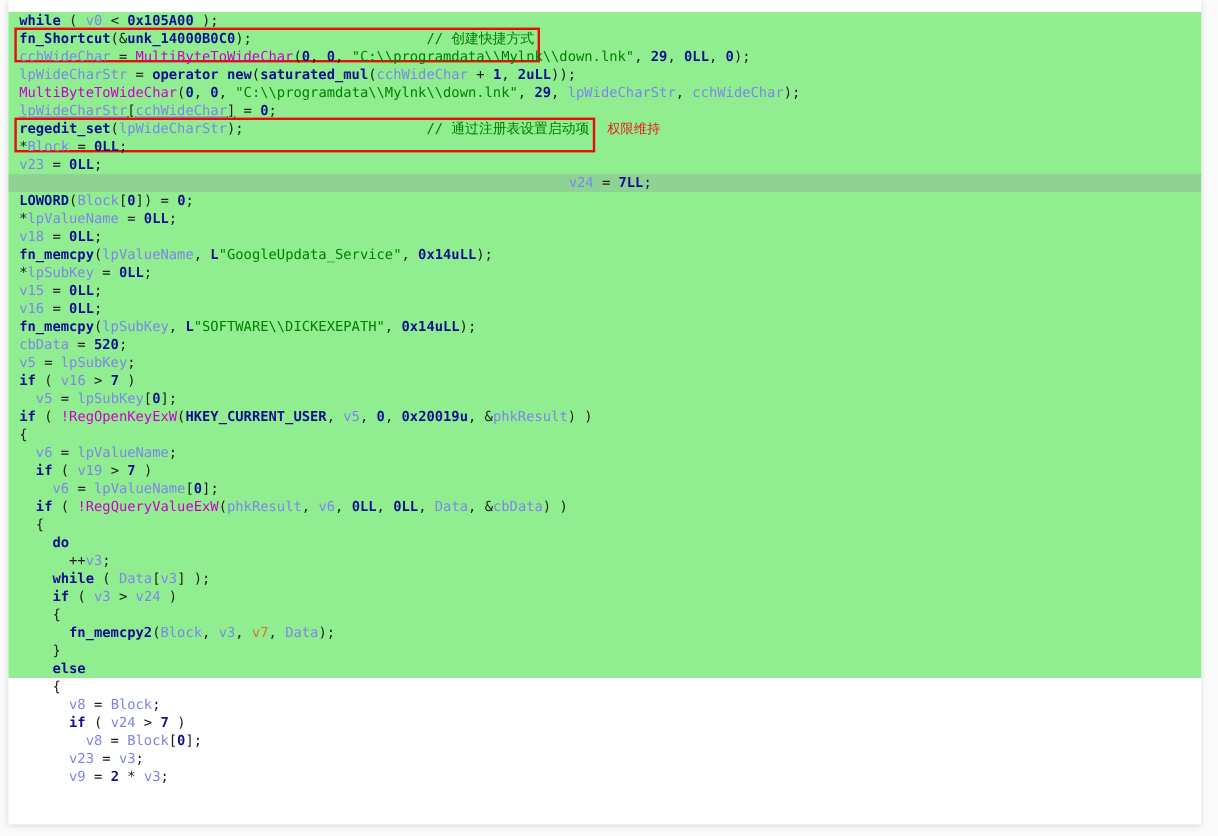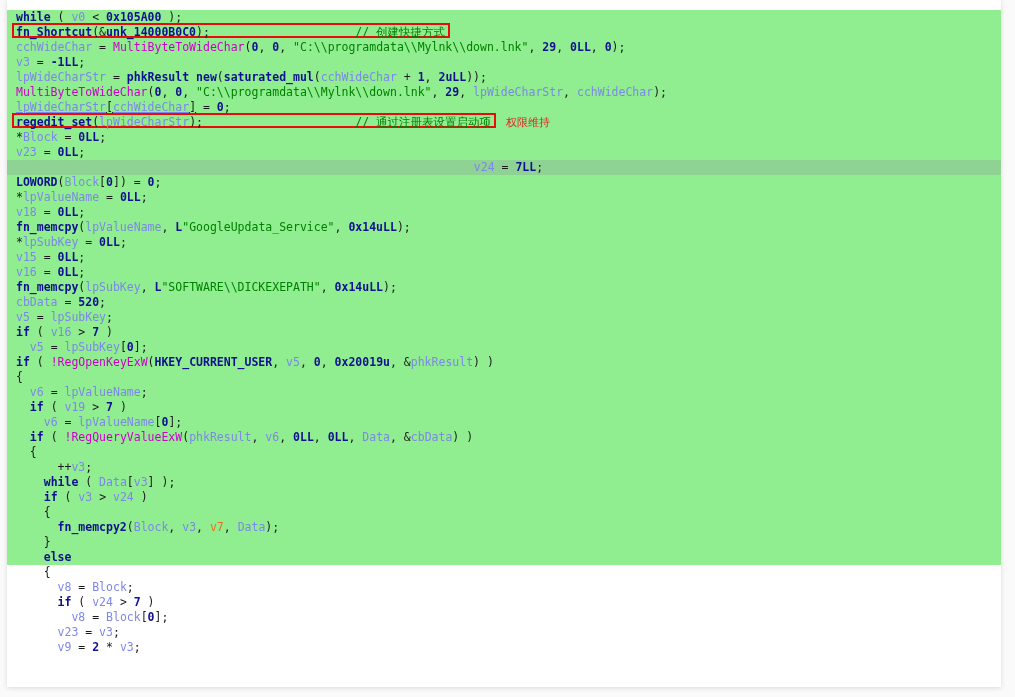--- a/index.html
+++ b/index.html
@@ -33,21 +33,21 @@
   .k { color:#10108f; font-weight:bold; }  
   .v { color:#7d87e8; }                    
   .a { color:#cc00cc; }                    
   .s { color:#008000; }                    
   .c { color:#007d00; }                    
   .o { color:#e5731e; }                    
   .p { color:#1a1a1a; }                    
   .u { text-decoration:underline; }
   .redbox {
     display:inline-block;
-    height:15px; line-height:15px;
+    height:29px; line-height:15px;
     border:2px solid #ea0b0b;
     margin:-2px 0 -2px -4px;
     padding:0 3px 5px 2px;
     vertical-align:top;
   }
   .ann {
     color:#e32020;
     font-family:"DejaVu Sans","Liberation Sans",sans-serif;
     font-size:11px;
     margin-left:10px;
@@ -56,22 +56,21 @@
   }
 </style>
 </head>
 <body>
 
 <div class="card">
   <div class="code">
       <div class="line sel"><span class="k">while</span><span class="p"> ( </span><span class="v">v0</span><span class="p"> &lt; </span><span class="k">0x105A00</span><span class="p"> );</span></div>
       <div class="line sel"><span class="redbox"><span class="k">fn_Shortcut</span><span class="p">(&amp;</span><span class="k">unk_14000B0C0</span><span class="p">);</span><span class="p">                     </span><span class="c">// 创建快捷方式</span></span></div>
       <div class="line sel"><span class="v">cchWideChar</span><span class="p"> = </span><span class="a">MultiByteToWideChar</span><span class="p">(</span><span class="k">0</span><span class="p">, </span><span class="k">0</span><span class="p">, </span><span class="s">"C:\\programdata\\Mylnk\\down.lnk"</span><span class="p">, </span><span class="k">29</span><span class="p">, </span><span class="k">0LL</span><span class="p">, </span><span class="k">0</span><span class="p">);</span></div>
-      <div class="line sel"><span class="v">v3</span><span class="p"> = </span><span class="k">-1LL</span><span class="p">;</span></div>
-      <div class="line sel"><span class="v">lpWideCharStr</span><span class="p"> = </span><span class="k">phkResult new</span><span class="p">(</span><span class="k">saturated_mul</span><span class="p">(</span><span class="v">cchWideChar</span><span class="p"> + </span><span class="k">1</span><span class="p">, </span><span class="k">2uLL</span><span class="p">));</span></div>
+      <div class="line sel"><span class="v">lpWideCharStr</span><span class="p"> = </span><span class="k">operator new</span><span class="p">(</span><span class="k">saturated_mul</span><span class="p">(</span><span class="v">cchWideChar</span><span class="p"> + </span><span class="k">1</span><span class="p">, </span><span class="k">2uLL</span><span class="p">));</span></div>
       <div class="line sel"><span class="a">MultiByteToWideChar</span><span class="p">(</span><span class="k">0</span><span class="p">, </span><span class="k">0</span><span class="p">, </span><span class="s">"C:\\programdata\\Mylnk\\down.lnk"</span><span class="p">, </span><span class="k">29</span><span class="p">, </span><span class="v">lpWideCharStr</span><span class="p">, </span><span class="v">cchWideChar</span><span class="p">);</span></div>
       <div class="line sel"><span class="v u">lpWideCharStr</span><span class="p u">[</span><span class="v u">cchWideChar</span><span class="p u">]</span><span class="p"> = </span><span class="k">0</span><span class="p">;</span></div>
       <div class="line sel"><span class="redbox"><span class="k">regedit_set</span><span class="p">(</span><span class="v">lpWideCharStr</span><span class="p">);</span><span class="p">                      </span><span class="c">// 通过注册表设置启动项</span></span><span class="ann">权限维持</span></div>
       <div class="line sel"><span class="p">*</span><span class="v">Block</span><span class="p"> = </span><span class="k">0LL</span><span class="p">;</span></div>
       <div class="line sel"><span class="v">v23</span><span class="p"> = </span><span class="k">0LL</span><span class="p">;</span></div>
       <div class="line cur"><span class="v">v24</span><span class="p"> = </span><span class="k">7LL</span><span class="p">;</span></div>
       <div class="line sel"><span class="k">LOWORD</span><span class="p">(</span><span class="v">Block</span><span class="p">[</span><span class="k">0</span><span class="p">]) = </span><span class="k">0</span><span class="p">;</span></div>
       <div class="line sel"><span class="p">*</span><span class="v">lpValueName</span><span class="p"> = </span><span class="k">0LL</span><span class="p">;</span></div>
       <div class="line sel"><span class="v">v18</span><span class="p"> = </span><span class="k">0LL</span><span class="p">;</span></div>
       <div class="line sel"><span class="k">fn_memcpy</span><span class="p">(</span><span class="v">lpValueName</span><span class="p">, </span><span class="k">L</span><span class="s">"GoogleUpdata_Service"</span><span class="p">, </span><span class="k">0x14uLL</span><span class="p">);</span></div>
@@ -83,20 +82,21 @@
       <div class="line sel"><span class="v">v5</span><span class="p"> = </span><span class="v">lpSubKey</span><span class="p">;</span></div>
       <div class="line sel"><span class="k">if</span><span class="p"> ( </span><span class="v">v16</span><span class="p"> &gt; </span><span class="k">7</span><span class="p"> )</span></div>
       <div class="line sel"><span class="p">  </span><span class="v">v5</span><span class="p"> = </span><span class="v">lpSubKey</span><span class="p">[</span><span class="k">0</span><span class="p">];</span></div>
       <div class="line sel"><span class="k">if</span><span class="p"> ( </span><span class="a">!RegOpenKeyExW</span><span class="p">(</span><span class="k">HKEY_CURRENT_USER</span><span class="p">, </span><span class="v">v5</span><span class="p">, </span><span class="k">0</span><span class="p">, </span><span class="k">0x20019u</span><span class="p">, &amp;</span><span class="v">phkResult</span><span class="p">) )</span></div>
       <div class="line sel"><span class="p">{</span></div>
       <div class="line sel"><span class="p">  </span><span class="v">v6</span><span class="p"> = </span><span class="v">lpValueName</span><span class="p">;</span></div>
       <div class="line sel"><span class="p">  </span><span class="k">if</span><span class="p"> ( </span><span class="v">v19</span><span class="p"> &gt; </span><span class="k">7</span><span class="p"> )</span></div>
       <div class="line sel"><span class="p">    </span><span class="v">v6</span><span class="p"> = </span><span class="v">lpValueName</span><span class="p">[</span><span class="k">0</span><span class="p">];</span></div>
       <div class="line sel"><span class="p">  </span><span class="k">if</span><span class="p"> ( </span><span class="a">!RegQueryValueExW</span><span class="p">(</span><span class="v">phkResult</span><span class="p">, </span><span class="v">v6</span><span class="p">, </span><span class="k">0LL</span><span class="p">, </span><span class="k">0LL</span><span class="p">, </span><span class="v">Data</span><span class="p">, &amp;</span><span class="v">cbData</span><span class="p">) )</span></div>
       <div class="line sel"><span class="p">  {</span></div>
+      <div class="line sel"><span class="p">    </span><span class="k">do</span></div>
       <div class="line sel"><span class="p">      ++</span><span class="v">v3</span><span class="p">;</span></div>
       <div class="line sel"><span class="p">    </span><span class="k">while</span><span class="p"> ( </span><span class="v">Data</span><span class="p">[</span><span class="v">v3</span><span class="p">] );</span></div>
       <div class="line sel"><span class="p">    </span><span class="k">if</span><span class="p"> ( </span><span class="v">v3</span><span class="p"> &gt; </span><span class="v">v24</span><span class="p"> )</span></div>
       <div class="line sel"><span class="p">    {</span></div>
       <div class="line sel"><span class="p">      </span><span class="k">fn_memcpy2</span><span class="p">(</span><span class="v">Block</span><span class="p">, </span><span class="v">v3</span><span class="p">, </span><span class="o">v7</span><span class="p">, </span><span class="v">Data</span><span class="p">);</span></div>
       <div class="line sel"><span class="p">    }</span></div>
       <div class="line sel"><span class="p">    </span><span class="k">else</span></div>
       <div class="line"><span class="p">    {</span></div>
       <div class="line"><span class="p">      </span><span class="v">v8</span><span class="p"> = </span><span class="v">Block</span><span class="p">;</span></div>
       <div class="line"><span class="p">      </span><span class="k">if</span><span class="p"> ( </span><span class="v">v24</span><span class="p"> &gt; </span><span class="k">7</span><span class="p"> )</span></div>

